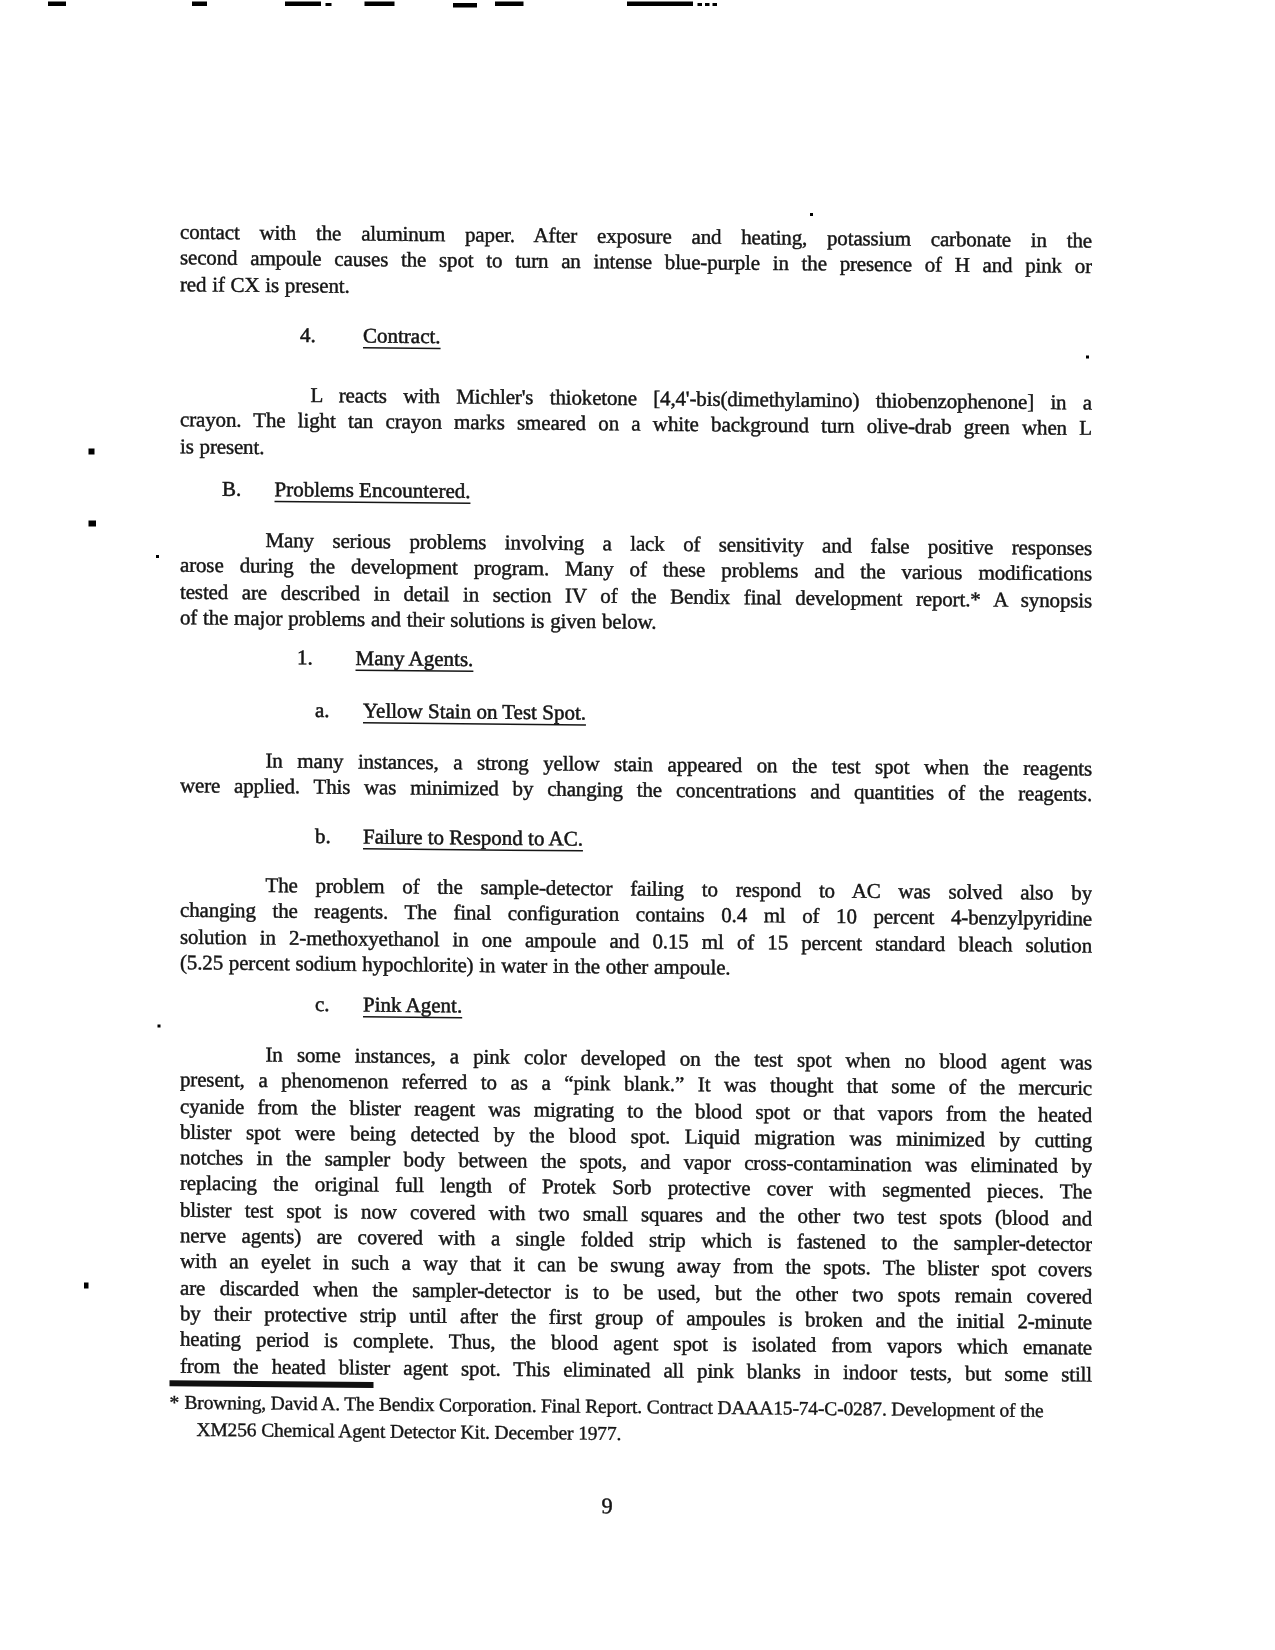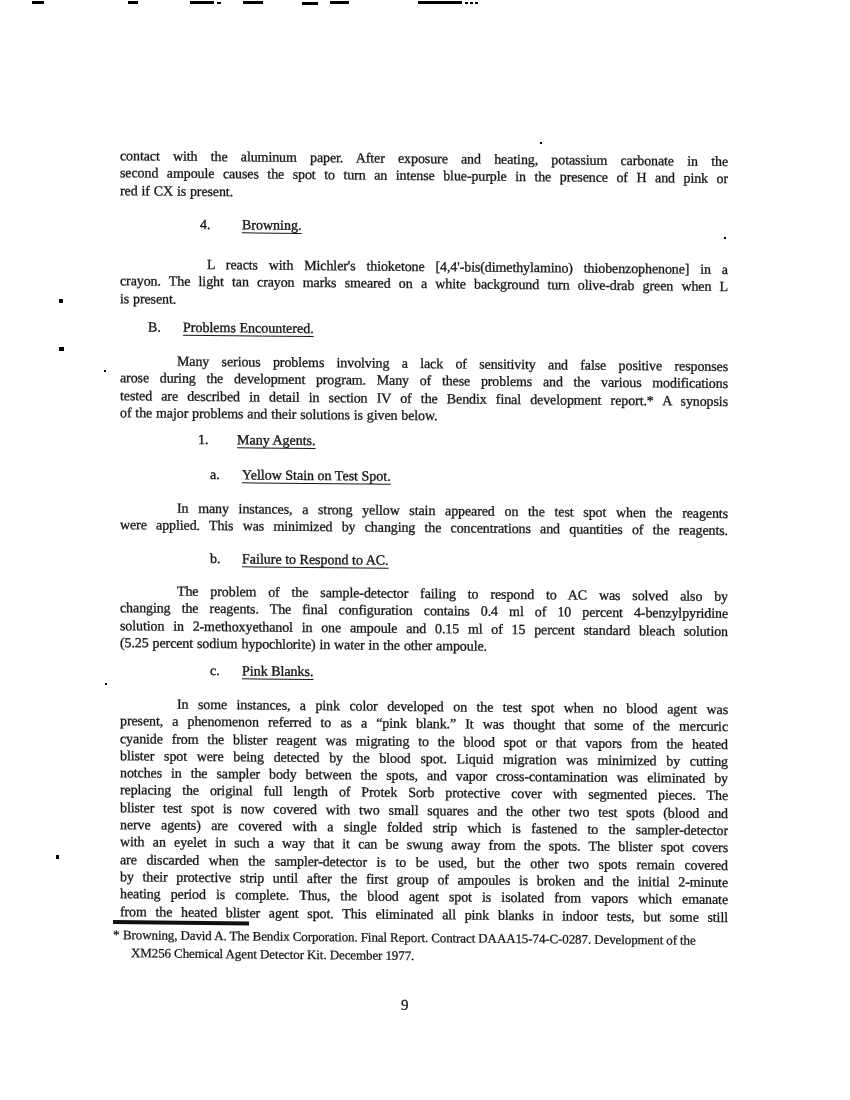--- a/index.html
+++ b/index.html
@@ -164,21 +164,21 @@
 
   <div class="content">
 
     <div class="para p-contact">
         <div class="line first">contact with the aluminum paper. After exposure and heating, potassium carbonate in the</div>
         <div class="line">second ampoule causes the spot to turn an intense blue-purple in the presence of H and pink or</div>
         <div class="line last-left">red if CX is present.</div>
       </div>
 
     <div class="heading h-lewisite">
-      <span class="hnum">4.</span><span class="htitle">Browning.</span>
+      <span class="hnum">4.</span><span class="htitle">Contract.</span>
     </div>
 
     <div class="para p-lewisite ind87">
         <div class="line first">L reacts with Michler's thioketone [4,4'-bis(dimethylamino) thiobenzophenone] in a</div>
         <div class="line">crayon. The light tan crayon marks smeared on a white background turn olive-drab green when L</div>
         <div class="line last-left">is present.</div>
       </div>
 
     <div class="heading h-problems">
       <span class="hnum">B.</span><span class="htitle">Problems Encountered.</span>
@@ -209,21 +209,21 @@
     </div>
 
     <div class="para p-ac ind57">
         <div class="line first">The problem of the sample-detector failing to respond to AC was solved also by</div>
         <div class="line">changing the reagents. The final configuration contains 0.4 ml of 10 percent 4-benzylpyridine</div>
         <div class="line">solution in 2-methoxyethanol in one ampoule and 0.15 ml of 15 percent standard bleach solution</div>
         <div class="line last-left">(5.25 percent sodium hypochlorite) in water in the other ampoule.</div>
       </div>
 
     <div class="heading h-pink">
-      <span class="hnum">c.</span><span class="htitle">Pink Blanks.</span>
+      <span class="hnum">c.</span><span class="htitle">Pink Agent.</span>
     </div>
 
     <div class="para p-pink ind57">
         <div class="line first">In some instances, a pink color developed on the test spot when no blood agent was</div>
         <div class="line">present, a phenomenon referred to as a “pink blank.” It was thought that some of the mercuric</div>
         <div class="line">cyanide from the blister reagent was migrating to the blood spot or that vapors from the heated</div>
         <div class="line">blister spot were being detected by the blood spot. Liquid migration was minimized by cutting</div>
         <div class="line">notches in the sampler body between the spots, and vapor cross-contamination was eliminated by</div>
         <div class="line">replacing the original full length of Protek Sorb protective cover with segmented pieces. The</div>
         <div class="line">blister test spot is now covered with two small squares and the other two test spots (blood and</div>

